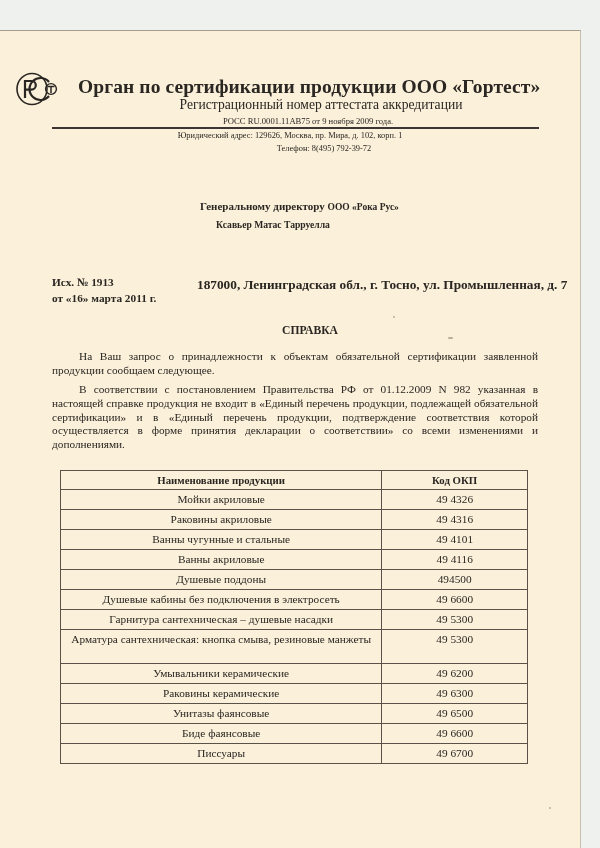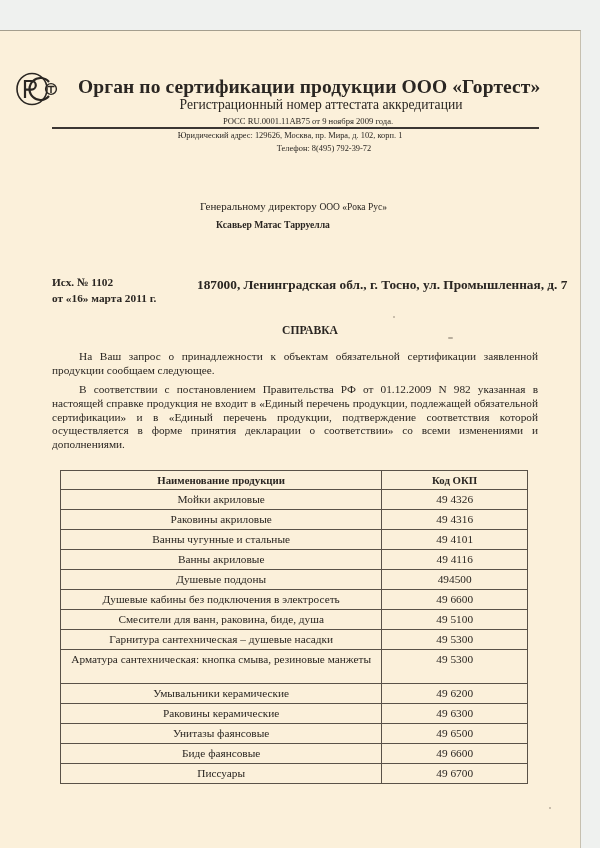--- a/index.html
+++ b/index.html
@@ -89,21 +89,21 @@
       white-space: nowrap;
       padding-left: 48px;
       box-sizing: border-box;
     }
 
     
     .addr-1 {
       left: 200px;
       top: 200px;
       font-size: 11px;
-      font-weight: normal;
+      font-weight: bold;
       white-space: nowrap;
     }
     .addr-1 .small { font-size: 9.5px; }
     .addr-2 {
       left: 216px;
       top: 219px;
       font-size: 9.6px;
       font-weight: bold;
       white-space: nowrap;
     }
@@ -209,21 +209,21 @@
 <div class="abs reg-title">Регистрационный номер аттестата аккредитации</div>
 <div class="abs cert-number">РОСС RU.0001.11АВ75 от 9 ноября 2009 года.</div>
 <div class="abs head-rule"></div>
 <div class="abs legal-address">Юридический адрес: 129626, Москва, пр. Мира, д. 102, корп. 1</div>
 <div class="abs phone">Телефон: 8(495) 792-39-72</div>
 
 <div class="abs addr-1"><span>Генеральному директору </span><span class="small">ООО «Рока Рус»</span></div>
 <div class="abs addr-2">Ксавьер Матас Тарруелла</div>
 <div class="abs addr-3">187000, Ленинградская обл., г. Тосно, ул. Промышленная, д. 7</div>
 
-<div class="abs ref-1">Исх. № 1102</div>
+<div class="abs ref-1">Исх. № 1913</div>
 <div class="abs ref-2">от «16» марта 2011 г.</div>
 
 <div class="abs doc-title">СПРАВКА</div>
 <div class="abs body-text p1">На Ваш запрос о принадлежности к объектам обязательной сертификации заявленной продукции сообщаем следующее.</div>
 <div class="abs body-text p2">В соответствии с постановлением Правительства РФ от 01.12.2009 N 982 указанная в настоящей справке продукция не входит в «Единый перечень продукции, подлежащей обязательной сертификации» и в «Единый перечень продукции, подтверждение соответствия которой осуществляется в форме принятия декларации о соответствии» со всеми изменениями и дополнениями.</div>
 
 <table class="abs okp-table">
   <thead>
     <tr>
       <th class="col-name">Наименование продукции</th>
@@ -249,24 +249,20 @@
       </tr>
     <tr>
         <td>Душевые поддоны</td>
         <td>494500</td>
       </tr>
     <tr>
         <td>Душевые кабины без подключения в электросеть</td>
         <td>49 6600</td>
       </tr>
     <tr>
-        <td>Смесители для ванн, раковина, биде, душа</td>
-        <td>49 5100</td>
-      </tr>
-    <tr>
         <td>Гарнитура сантехническая – душевые насадки</td>
         <td>49 5300</td>
       </tr>
     <tr class="tall">
         <td>Арматура сантехническая: кнопка смыва, резиновые манжеты</td>
         <td>49 5300</td>
       </tr>
     <tr>
         <td>Умывальники керамические</td>
         <td>49 6200</td>

